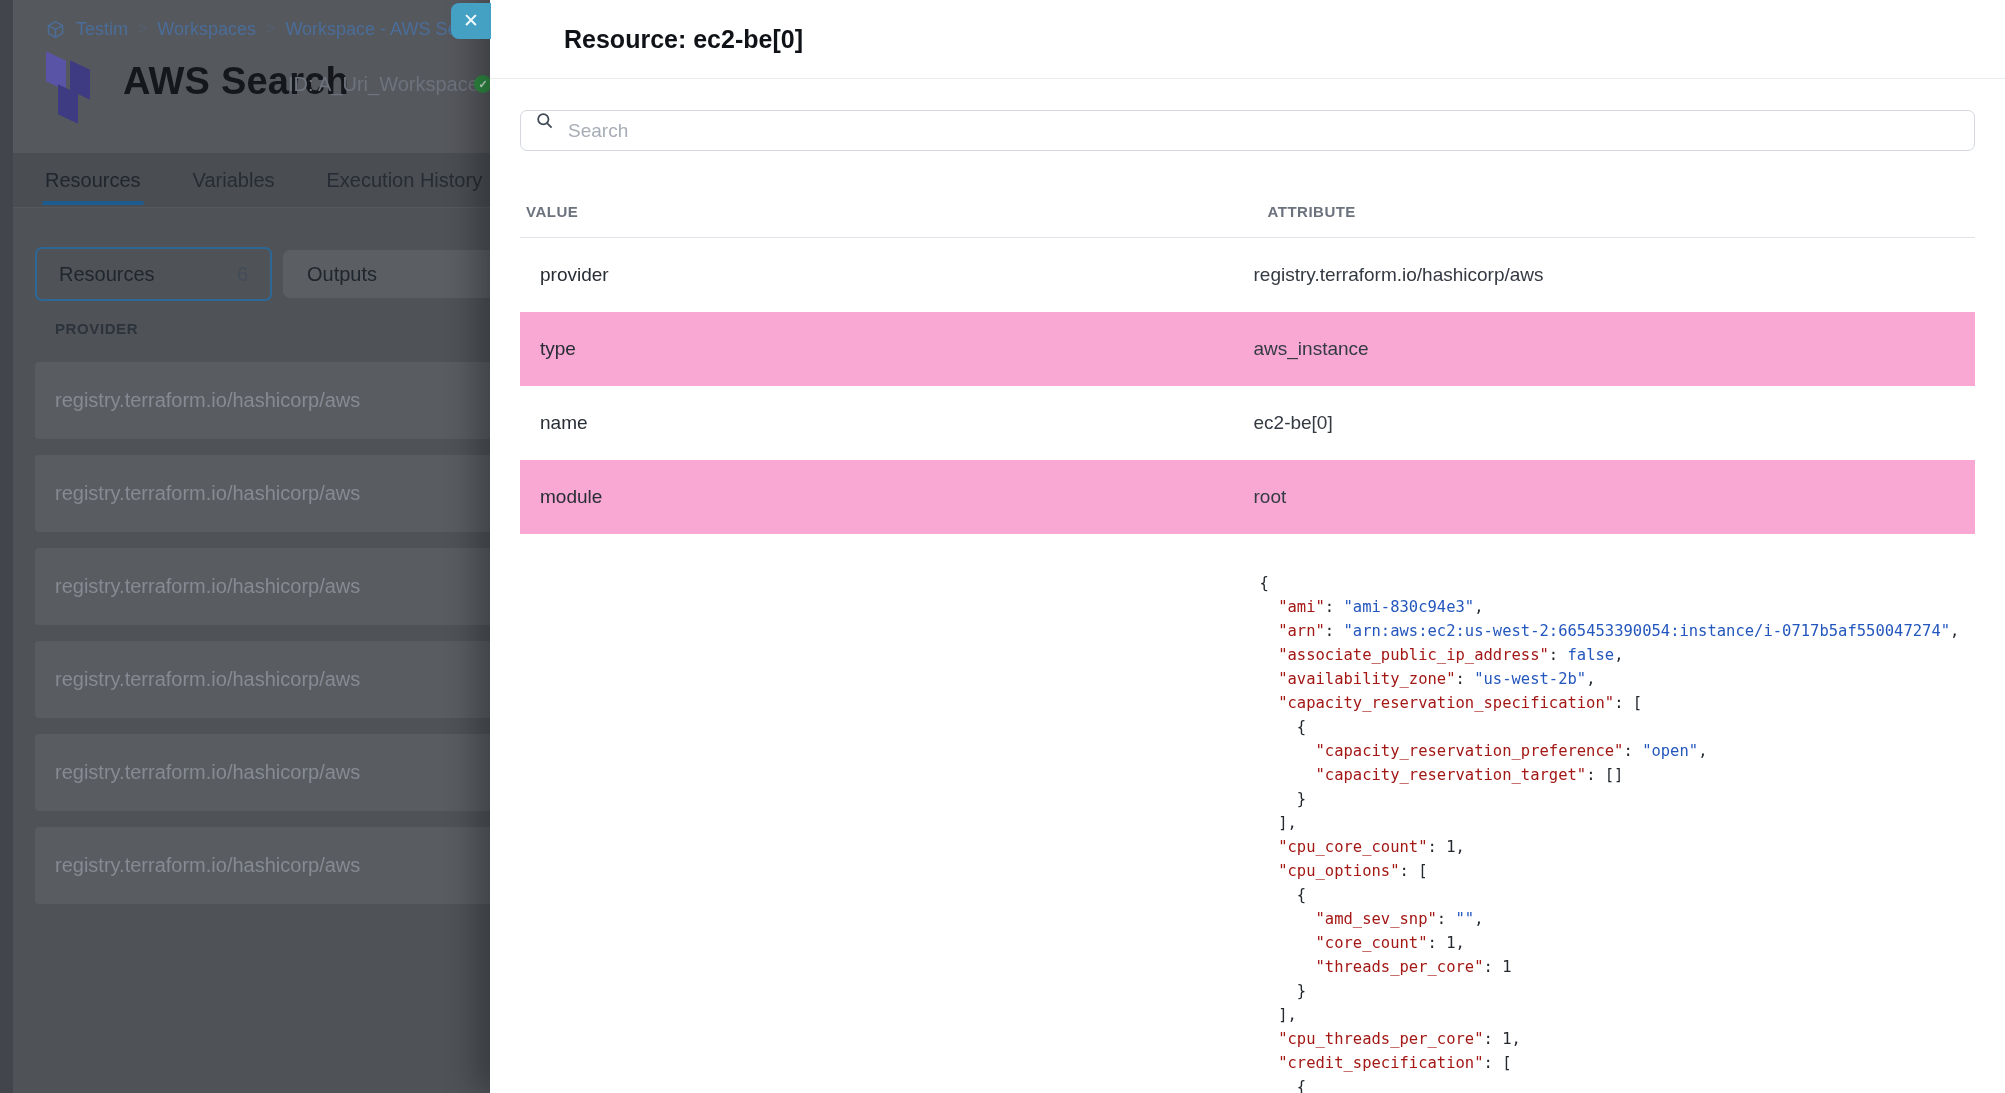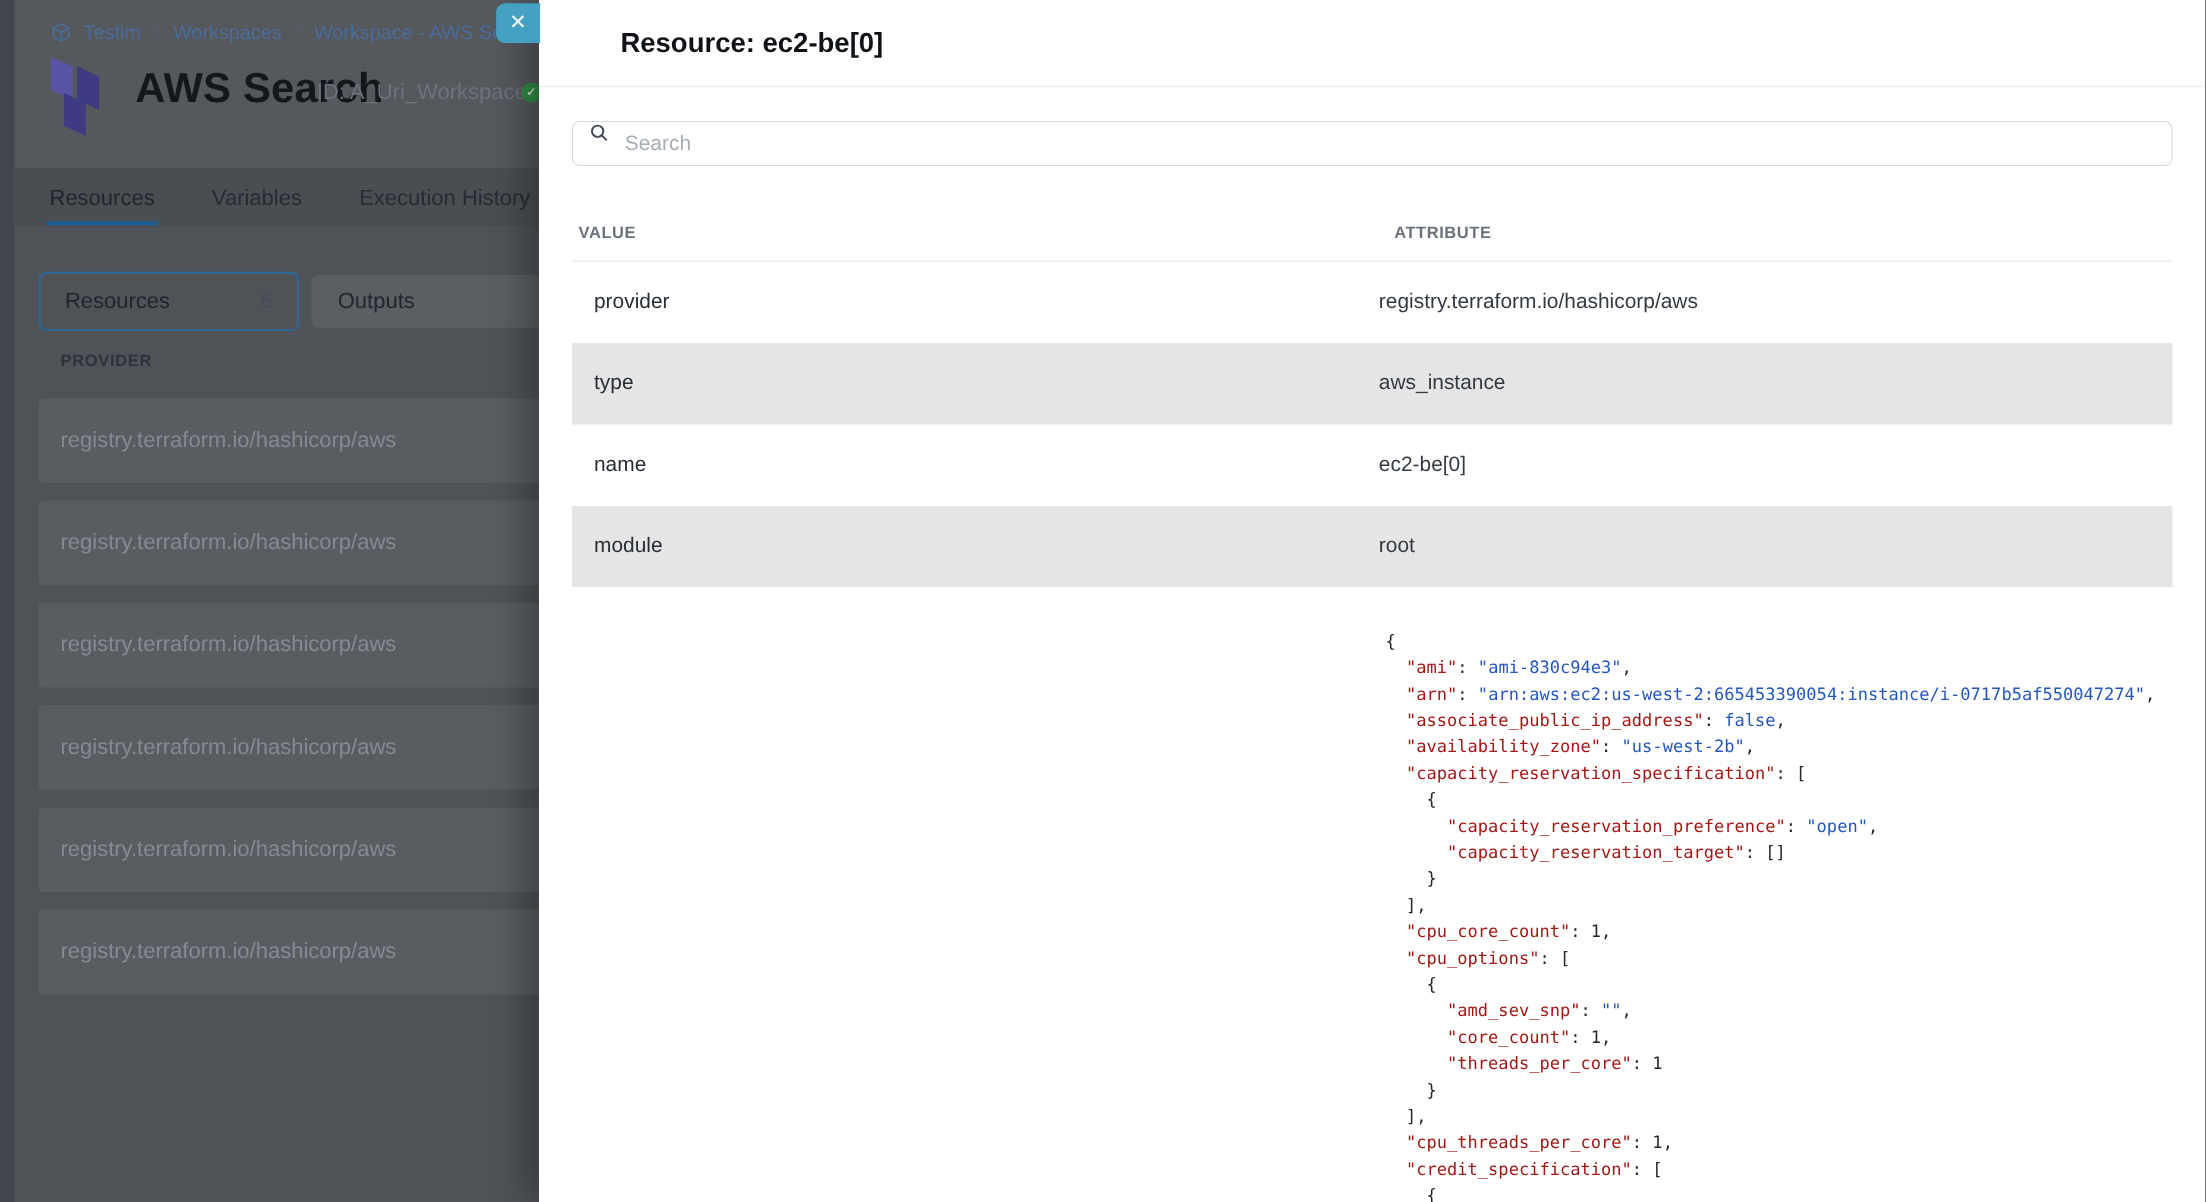--- a/index.html
+++ b/index.html
@@ -65,21 +65,21 @@
   .d-search svg{width:19px;height:19px;color:#3f4854;flex:none;}
   .d-search input{border:none;outline:none;flex:1;font-size:19px;color:#2a3036;font-family:"Liberation Sans",sans-serif;}
   .d-search input::placeholder{color:#a7adb6;}
 
   .d-table{position:absolute;left:30px;right:30px;top:185px;bottom:0;}
   .thead{display:flex;height:52px;border-bottom:1px solid #e1e4e8;}
   .th{width:50%;display:flex;align-items:center;font-size:15px;font-weight:700;letter-spacing:.5px;color:#6b727e;box-sizing:border-box;}
   .th.attr,.td.attr{padding-left:20px;}
   .th.val,.td.val{padding-left:6px;}
   .trow{display:flex;height:74px;align-items:center;}
-  .trow.alt{background:#e5e5e5;}
+  .trow.alt{background:#f9a8d4;}
   .td{width:50%;box-sizing:border-box;font-size:19px;}
   .td.attr{color:#272d34;}
   .td.val{color:#343a42;}
   .trow.jsonrow{height:auto;align-items:flex-start;background:#fff;}
   .jsonrow pre{margin:0;padding:37px 0 0 6px;font-family:"DejaVu Sans Mono",monospace;
                font-size:15.5px;line-height:24px;color:#23282e;}
   .jk{color:#a31815;}
   .js{color:#2457bd;}
   .jb{color:#2457bd;}
 </style>

